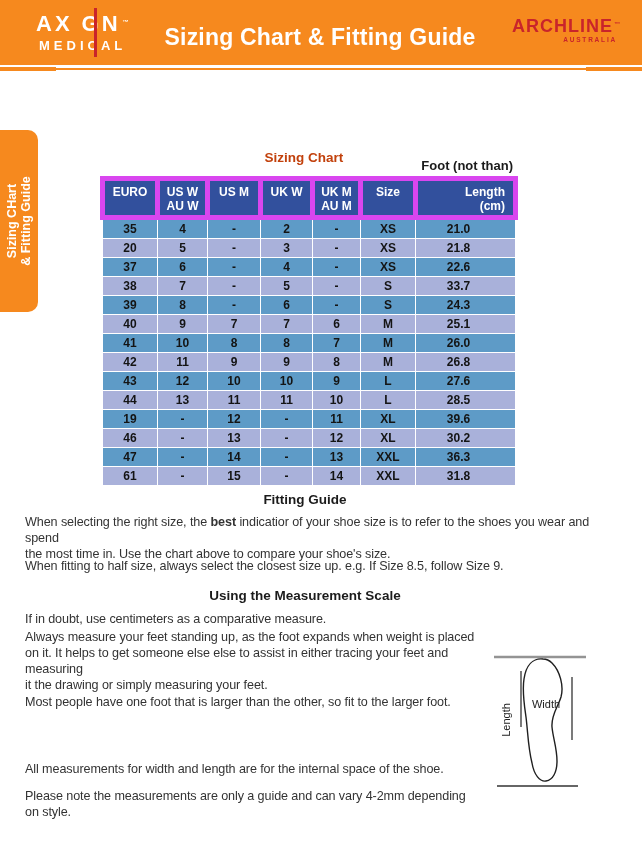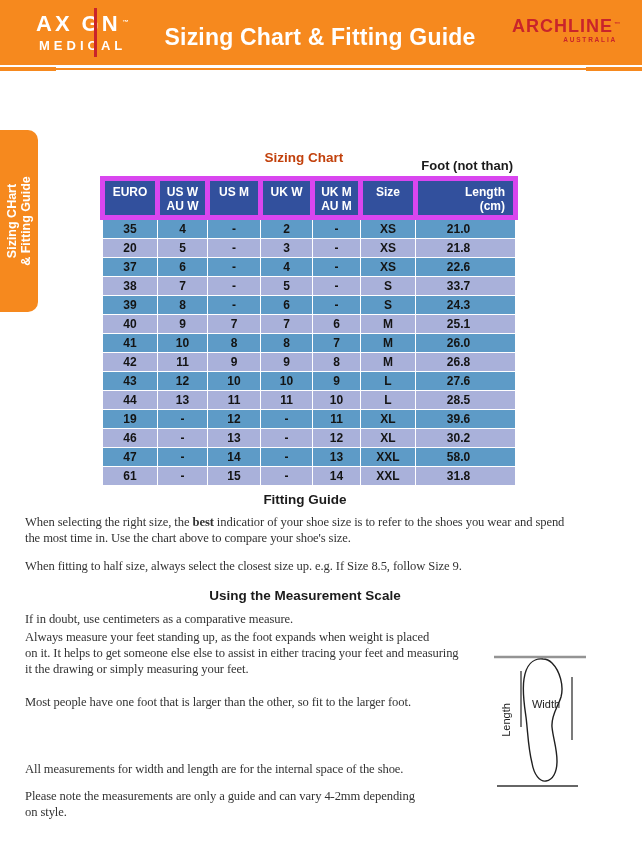--- a/index.html
+++ b/index.html
@@ -50,21 +50,21 @@
   .size-table td{height:18px;text-align:center;font-weight:bold;color:#141414;
                  border:1px solid #fff;padding:0;}
   .size-table td:last-child{text-align:center;padding-right:14px;}
   .size-table tbody tr:nth-child(odd) td{background:var(--teal);}
   .size-table tbody tr:nth-child(even) td{background:var(--lav);}
 
   
   .h-center{position:absolute;left:0;width:610px;text-align:center;font-size:13.5px;
             font-weight:bold;color:#1b1b1b;}
   .para{position:absolute;left:25px;font-size:12.6px;line-height:16px;color:#333;
-        white-space:pre-line;letter-spacing:-.1px;font-family:Liberation Serif, serif;}
+        white-space:pre-line;letter-spacing:-.1px;}
 
   
   .foot-svg{position:absolute;left:486px;top:641px;width:154px;height:152px;}
   .foot-svg text{font-family:"Liberation Sans",sans-serif;font-size:11px;fill:#222;}
 </style>
 </head>
 <body>
 
 <div class="page">
 
@@ -223,21 +223,21 @@
           <td>XL</td>
           <td>30.2</td>
         </tr>
         <tr>
           <td>47</td>
           <td>-</td>
           <td>14</td>
           <td>-</td>
           <td>13</td>
           <td>XXL</td>
-          <td>58.0</td>
+          <td>36.3</td>
         </tr>
         <tr>
           <td>61</td>
           <td>-</td>
           <td>15</td>
           <td>-</td>
           <td>14</td>
           <td>XXL</td>
           <td>31.8</td>
         </tr>

